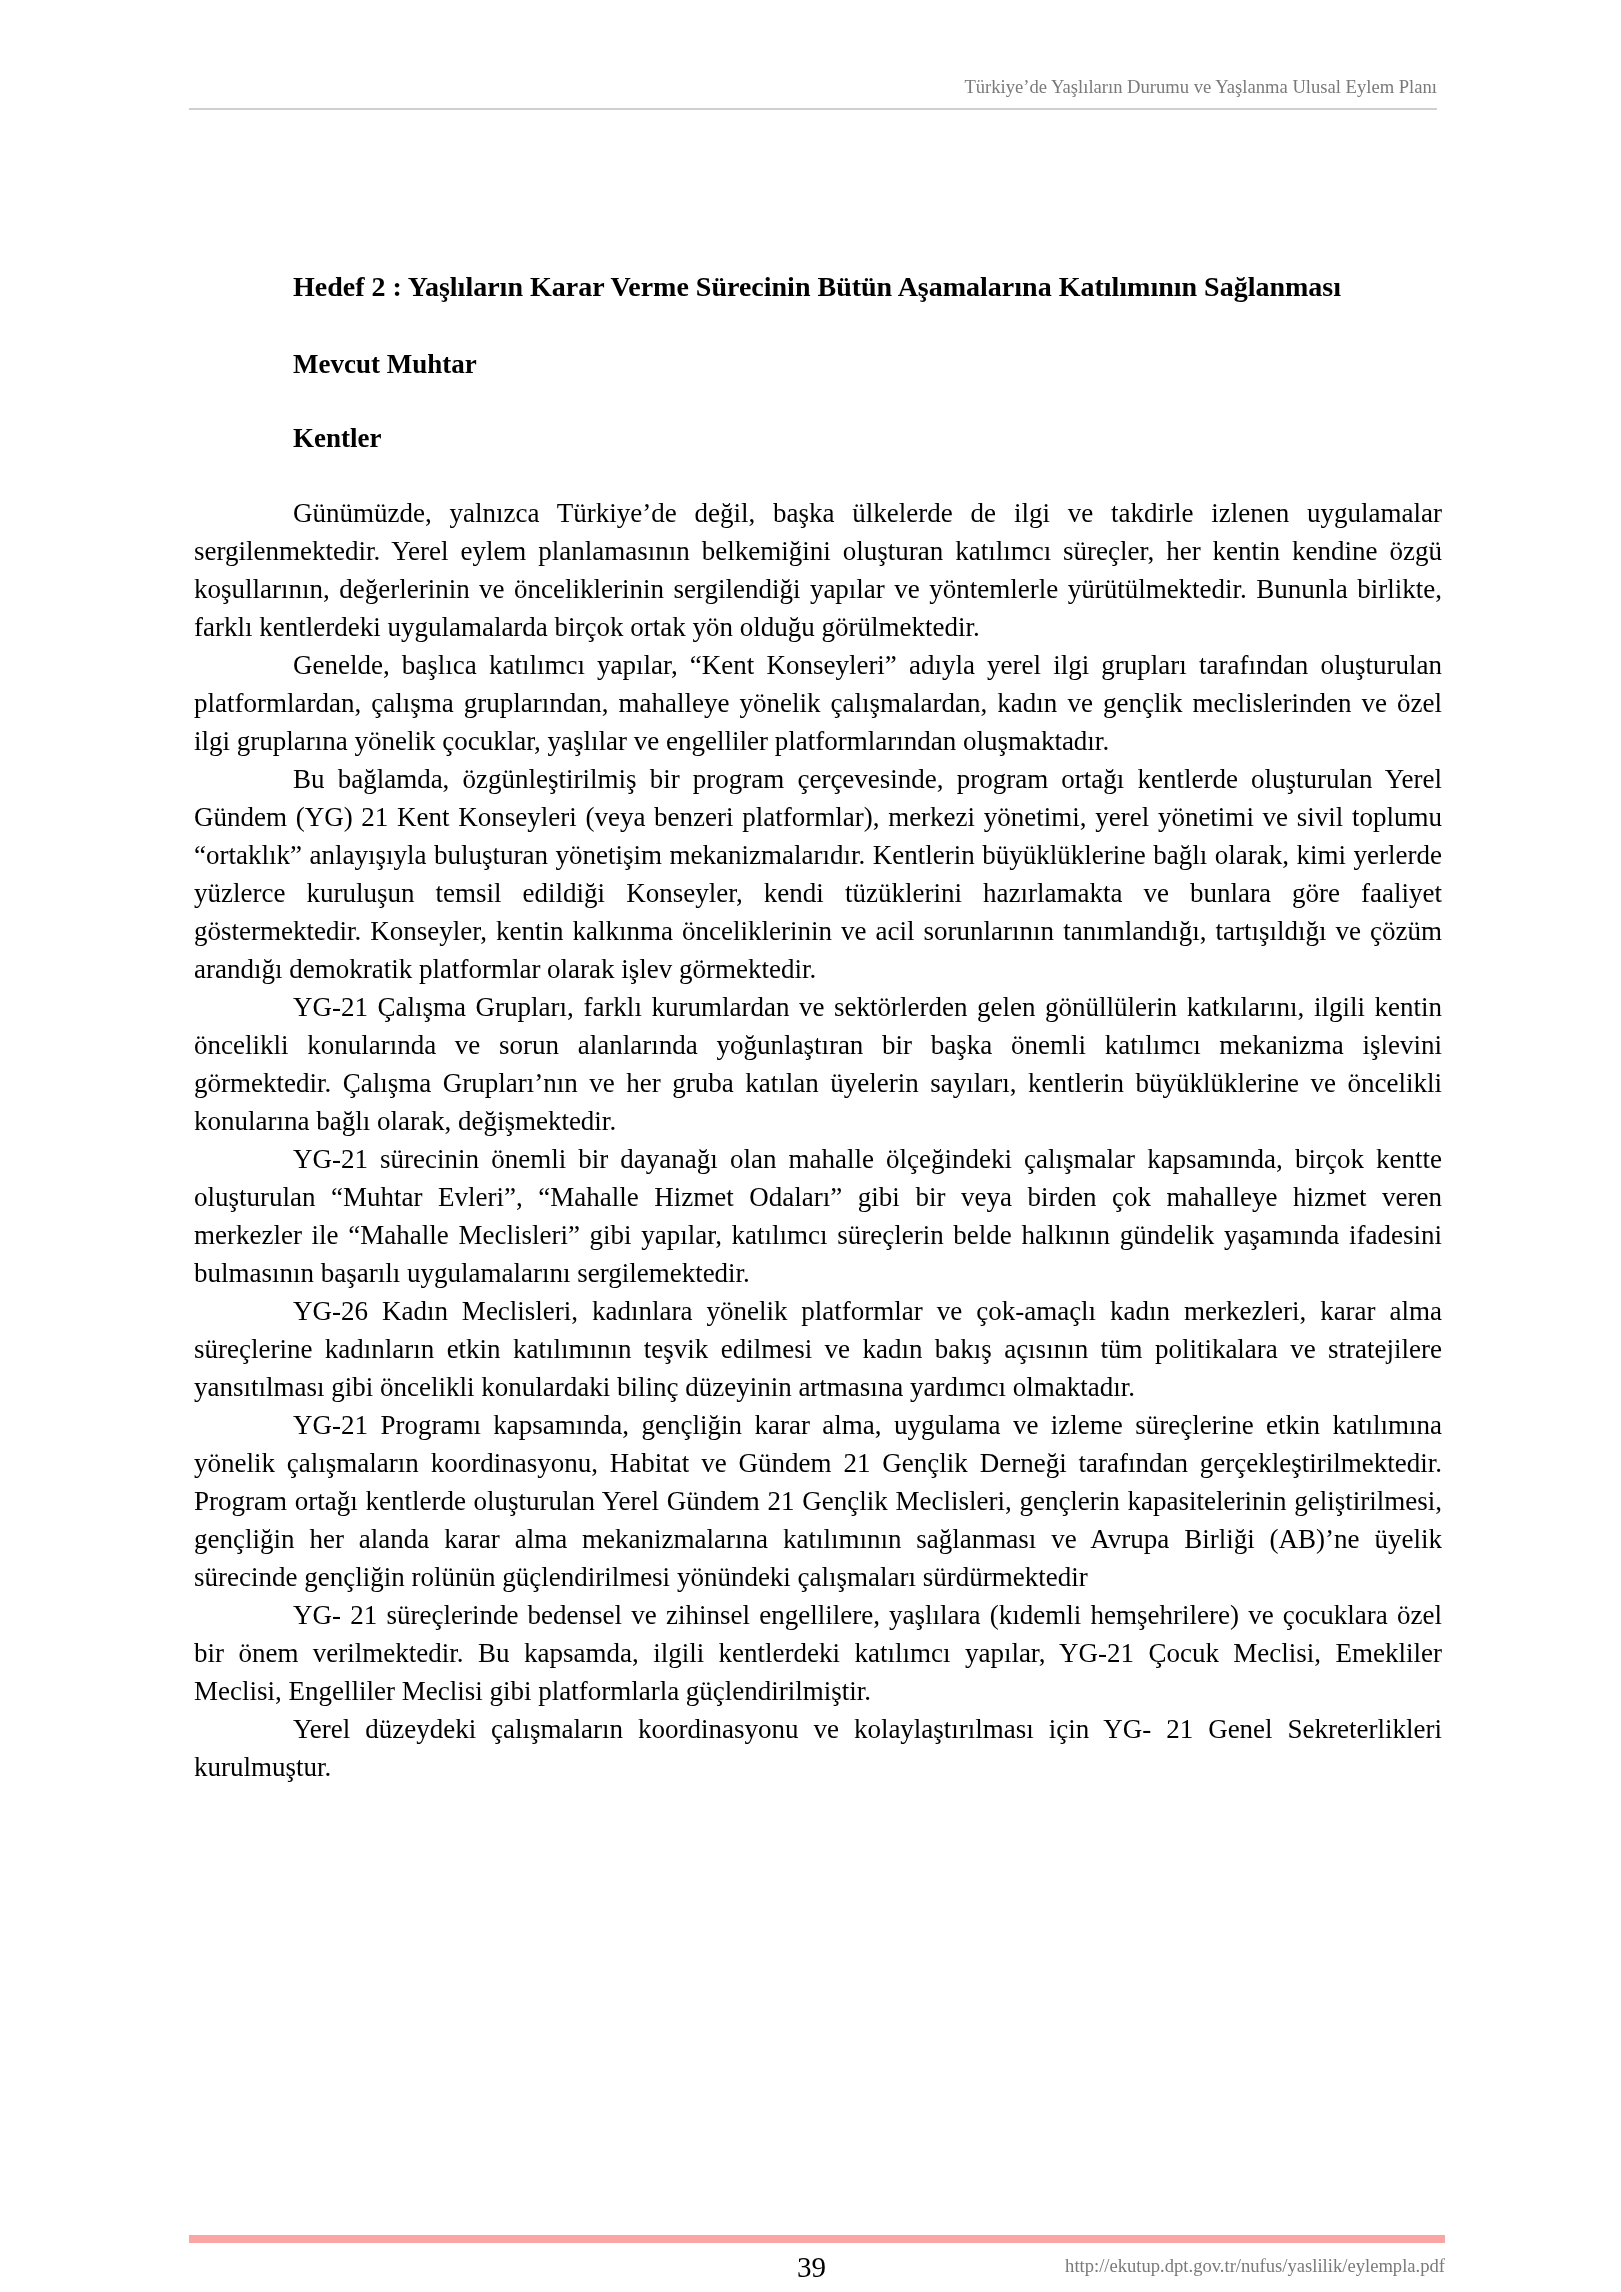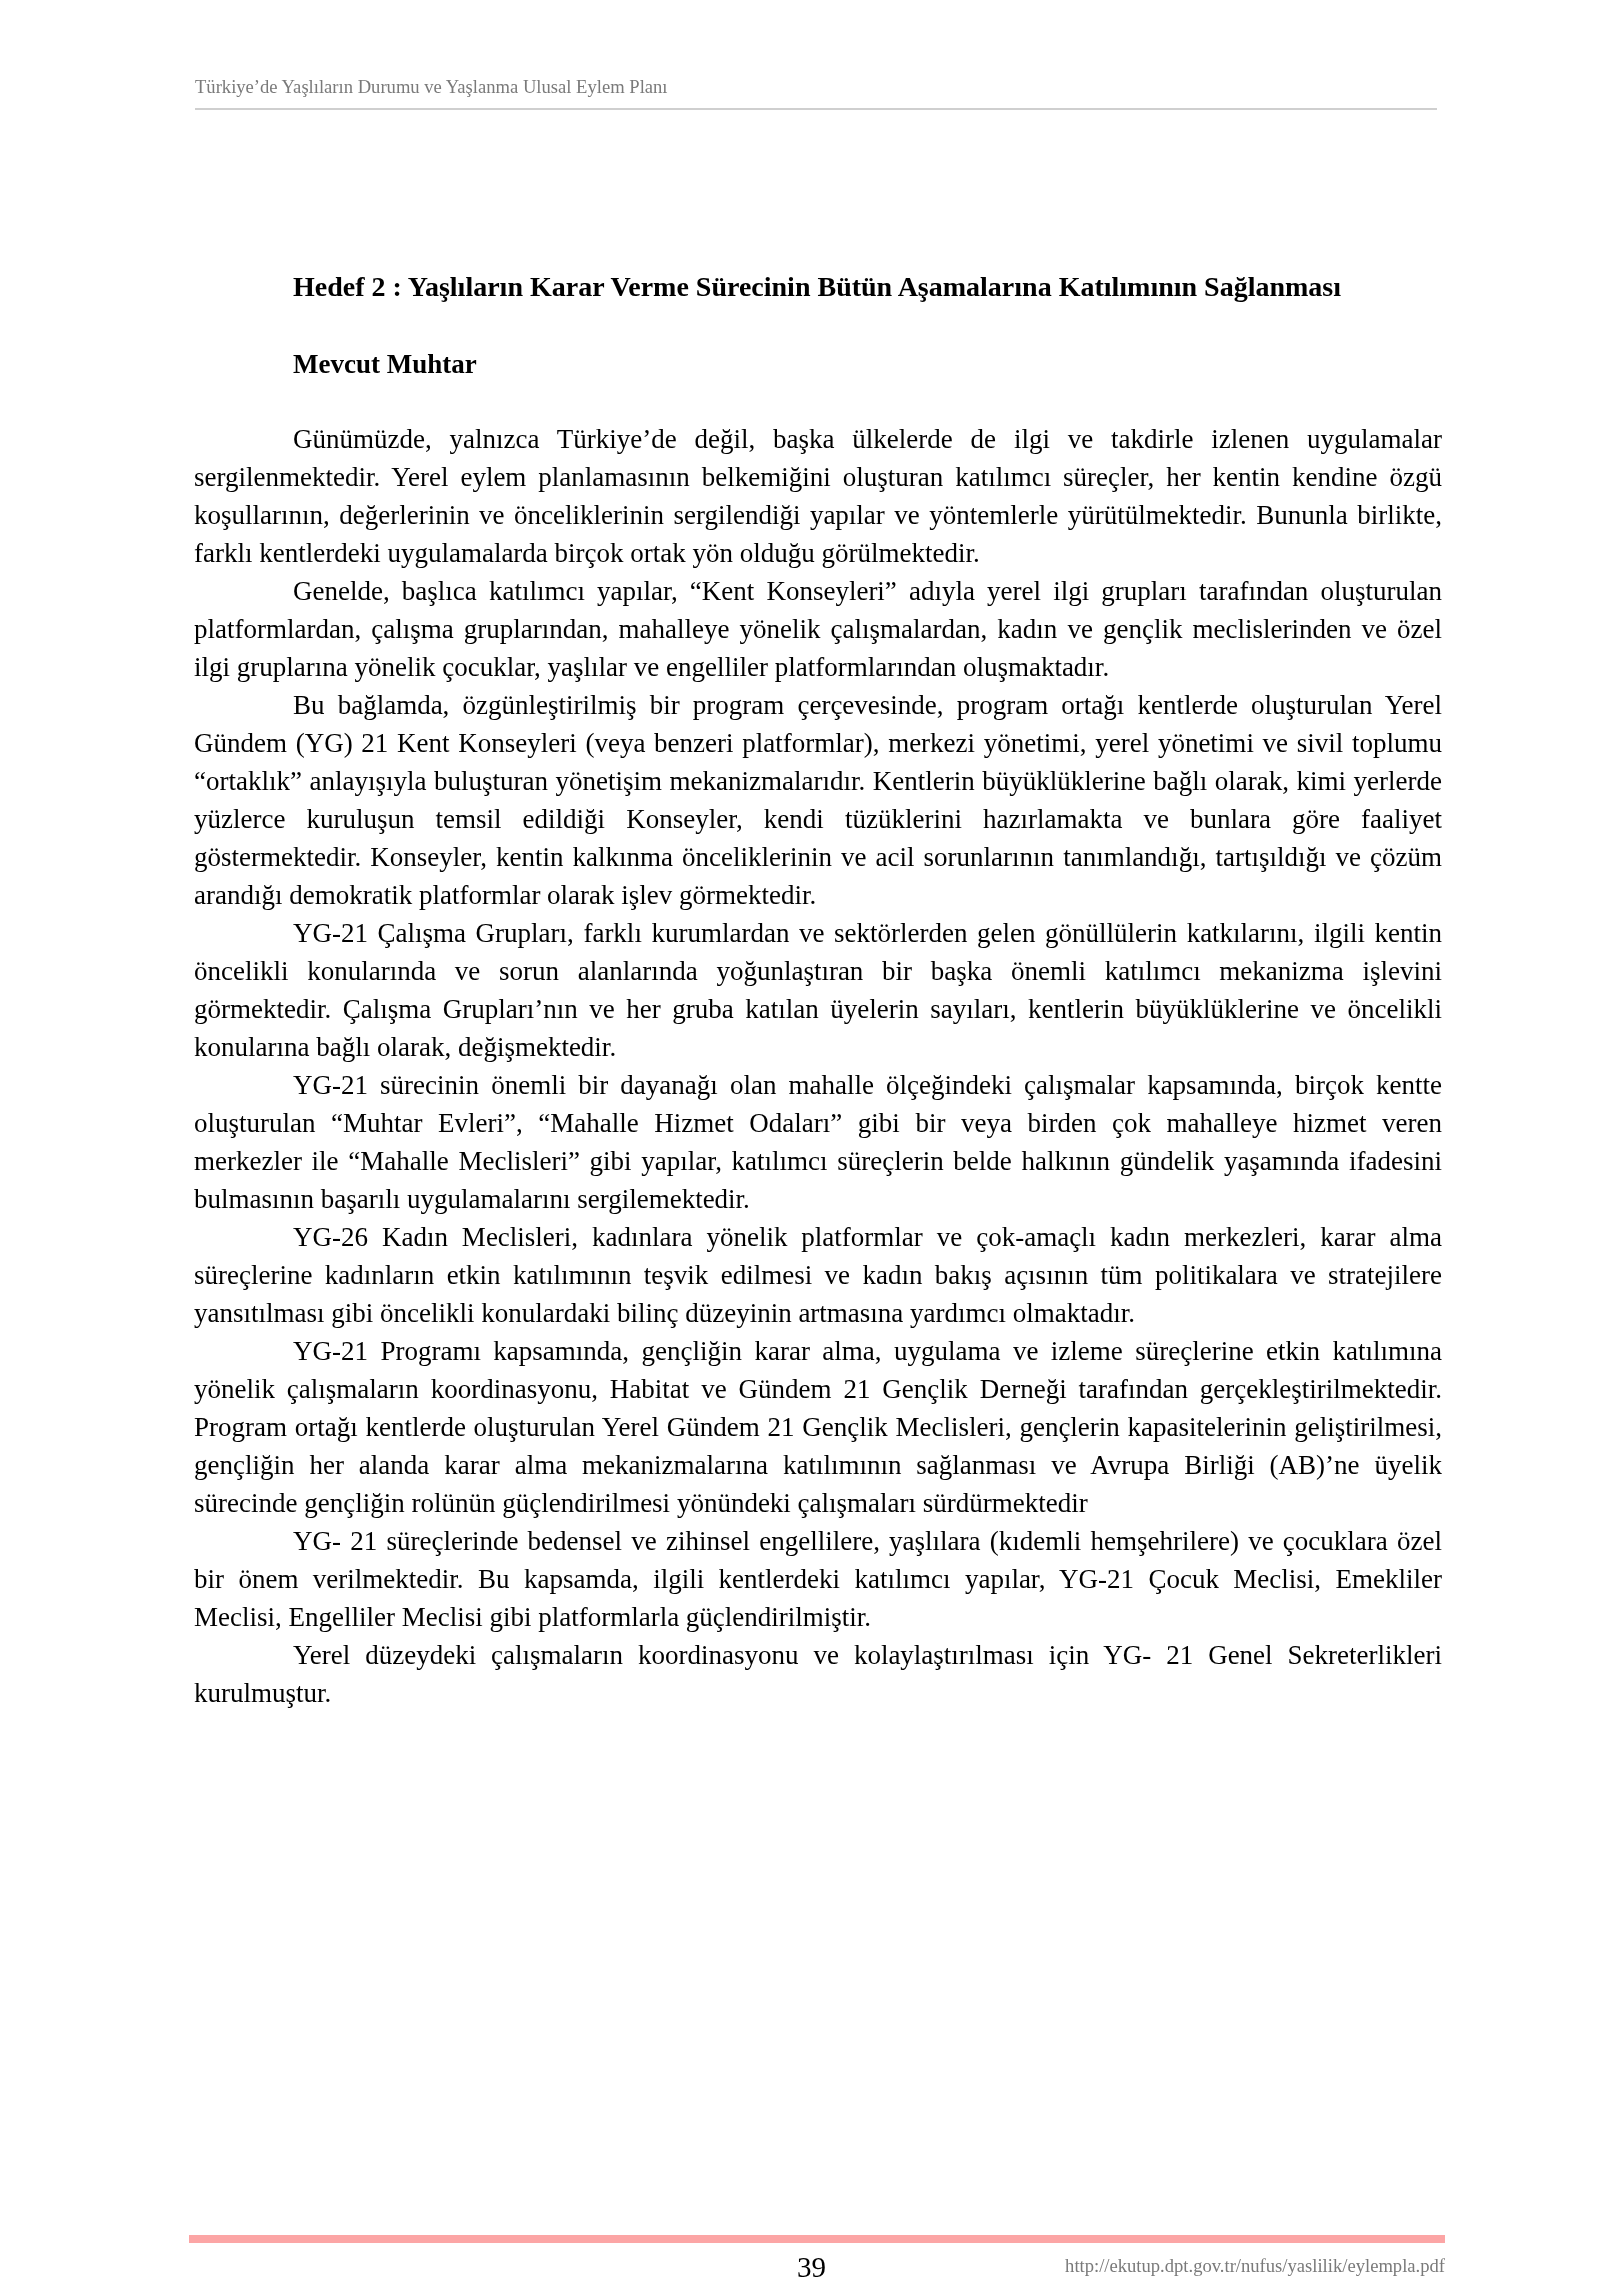--- a/index.html
+++ b/index.html
@@ -1,22 +1,22 @@
 <!DOCTYPE html>
 <html><head>
 <meta charset="utf-8">
 <style>
   html, body { margin: 0; padding: 0; background: #ffffff; }
   body {
     width: 1621px; height: 2293px; position: relative; overflow: hidden;
     font-family: "Liberation Serif", "DejaVu Serif", serif; color: #000;
   }
   .running-header {
-    position: absolute; left: 195px; right: 184px; top: 76px;
-    text-align: left; font-size: 18.6px; color: #7a7a7a;
+    position: absolute; left: 189px; right: 184px; top: 76px;
+    text-align: right; font-size: 18.6px; color: #7a7a7a;
     padding-bottom: 9.8px; border-bottom: 2px solid #cfcfcf;
   }
   .content {
     position: absolute; left: 194px; right: 179px; top: 267px;
     font-size: 27px; line-height: 38px;
   }
   .title {
     font-weight: bold; text-indent: 99px; margin: 0;
     line-height: 39px; text-align: justify;
   }
@@ -41,20 +41,21 @@
 </head>
 <body>
 
 <div class="running-header">
   <span>Türkiye’de Yaşlıların Durumu ve Yaşlanma Ulusal Eylem Planı</span>
 </div>
 
 <div class="content">
   <h1 class="title" style="font-size:28px;">Hedef 2 : Yaşlıların Karar Verme Sürecinin Bütün Aşamalarına Katılımının Sağlanması</h1>
   <h2 class="subhead first" style="font-size:27px;">Mevcut Muhtar</h2>
+  <h3 class="subhead second" style="font-size:27px;">Kentler</h3>
 
   <div class="body-text">
     <p class="para">Günümüzde, yalnızca Türkiye’de değil, başka ülkelerde de ilgi ve takdirle izlenen uygulamalar sergilenmektedir. Yerel eylem planlamasının belkemiğini oluşturan katılımcı süreçler, her kentin kendine özgü koşullarının, değerlerinin ve önceliklerinin sergilendiği yapılar ve yöntemlerle yürütülmektedir. Bununla birlikte, farklı kentlerdeki uygulamalarda birçok ortak yön olduğu görülmektedir.</p>
     <p class="para">Genelde, başlıca katılımcı yapılar, “Kent Konseyleri” adıyla yerel ilgi grupları tarafından oluşturulan platformlardan, çalışma gruplarından, mahalleye yönelik çalışmalardan, kadın ve gençlik meclislerinden ve özel ilgi gruplarına yönelik çocuklar, yaşlılar ve engelliler platformlarından oluşmaktadır.</p>
     <p class="para">Bu bağlamda, özgünleştirilmiş bir program çerçevesinde, program ortağı kentlerde oluşturulan Yerel Gündem (YG) 21 Kent Konseyleri (veya benzeri platformlar), merkezi yönetimi, yerel yönetimi ve sivil toplumu “ortaklık” anlayışıyla buluşturan yönetişim mekanizmalarıdır. Kentlerin büyüklüklerine bağlı olarak, kimi yerlerde yüzlerce kuruluşun temsil edildiği Konseyler, kendi tüzüklerini hazırlamakta ve bunlara göre faaliyet göstermektedir. Konseyler, kentin kalkınma önceliklerinin ve acil sorunlarının tanımlandığı, tartışıldığı ve çözüm arandığı demokratik platformlar olarak işlev görmektedir.</p>
     <p class="para">YG-21 Çalışma Grupları, farklı kurumlardan ve sektörlerden gelen gönüllülerin katkılarını, ilgili kentin öncelikli konularında ve sorun alanlarında yoğunlaştıran bir başka önemli katılımcı mekanizma işlevini görmektedir. Çalışma Grupları’nın ve her gruba katılan üyelerin sayıları, kentlerin büyüklüklerine ve öncelikli konularına bağlı olarak, değişmektedir.</p>
     <p class="para">YG-21 sürecinin önemli bir dayanağı olan mahalle ölçeğindeki çalışmalar kapsamında, birçok kentte oluşturulan “Muhtar Evleri”, “Mahalle Hizmet Odaları” gibi bir veya birden çok mahalleye hizmet veren merkezler ile “Mahalle Meclisleri” gibi yapılar, katılımcı süreçlerin belde halkının gündelik yaşamında ifadesini bulmasının başarılı uygulamalarını sergilemektedir.</p>
     <p class="para">YG-26 Kadın Meclisleri, kadınlara yönelik platformlar ve çok-amaçlı kadın merkezleri, karar alma süreçlerine kadınların etkin katılımının teşvik edilmesi ve kadın bakış açısının tüm politikalara ve stratejilere yansıtılması gibi öncelikli konulardaki bilinç düzeyinin artmasına yardımcı olmaktadır.</p>
     <p class="para">YG-21 Programı kapsamında, gençliğin karar alma, uygulama ve izleme süreçlerine etkin katılımına yönelik çalışmaların koordinasyonu, Habitat ve Gündem 21 Gençlik Derneği tarafından gerçekleştirilmektedir. Program ortağı kentlerde oluşturulan Yerel Gündem 21 Gençlik Meclisleri, gençlerin kapasitelerinin geliştirilmesi, gençliğin her alanda karar alma mekanizmalarına katılımının sağlanması ve Avrupa Birliği (AB)’ne üyelik sürecinde gençliğin rolünün güçlendirilmesi yönündeki çalışmaları sürdürmektedir</p>
     <p class="para">YG- 21 süreçlerinde bedensel ve zihinsel engellilere, yaşlılara (kıdemli hemşehrilere) ve çocuklara özel bir önem verilmektedir. Bu kapsamda, ilgili kentlerdeki katılımcı yapılar, YG-21 Çocuk Meclisi, Emekliler Meclisi, Engelliler Meclisi gibi platformlarla güçlendirilmiştir.</p>

